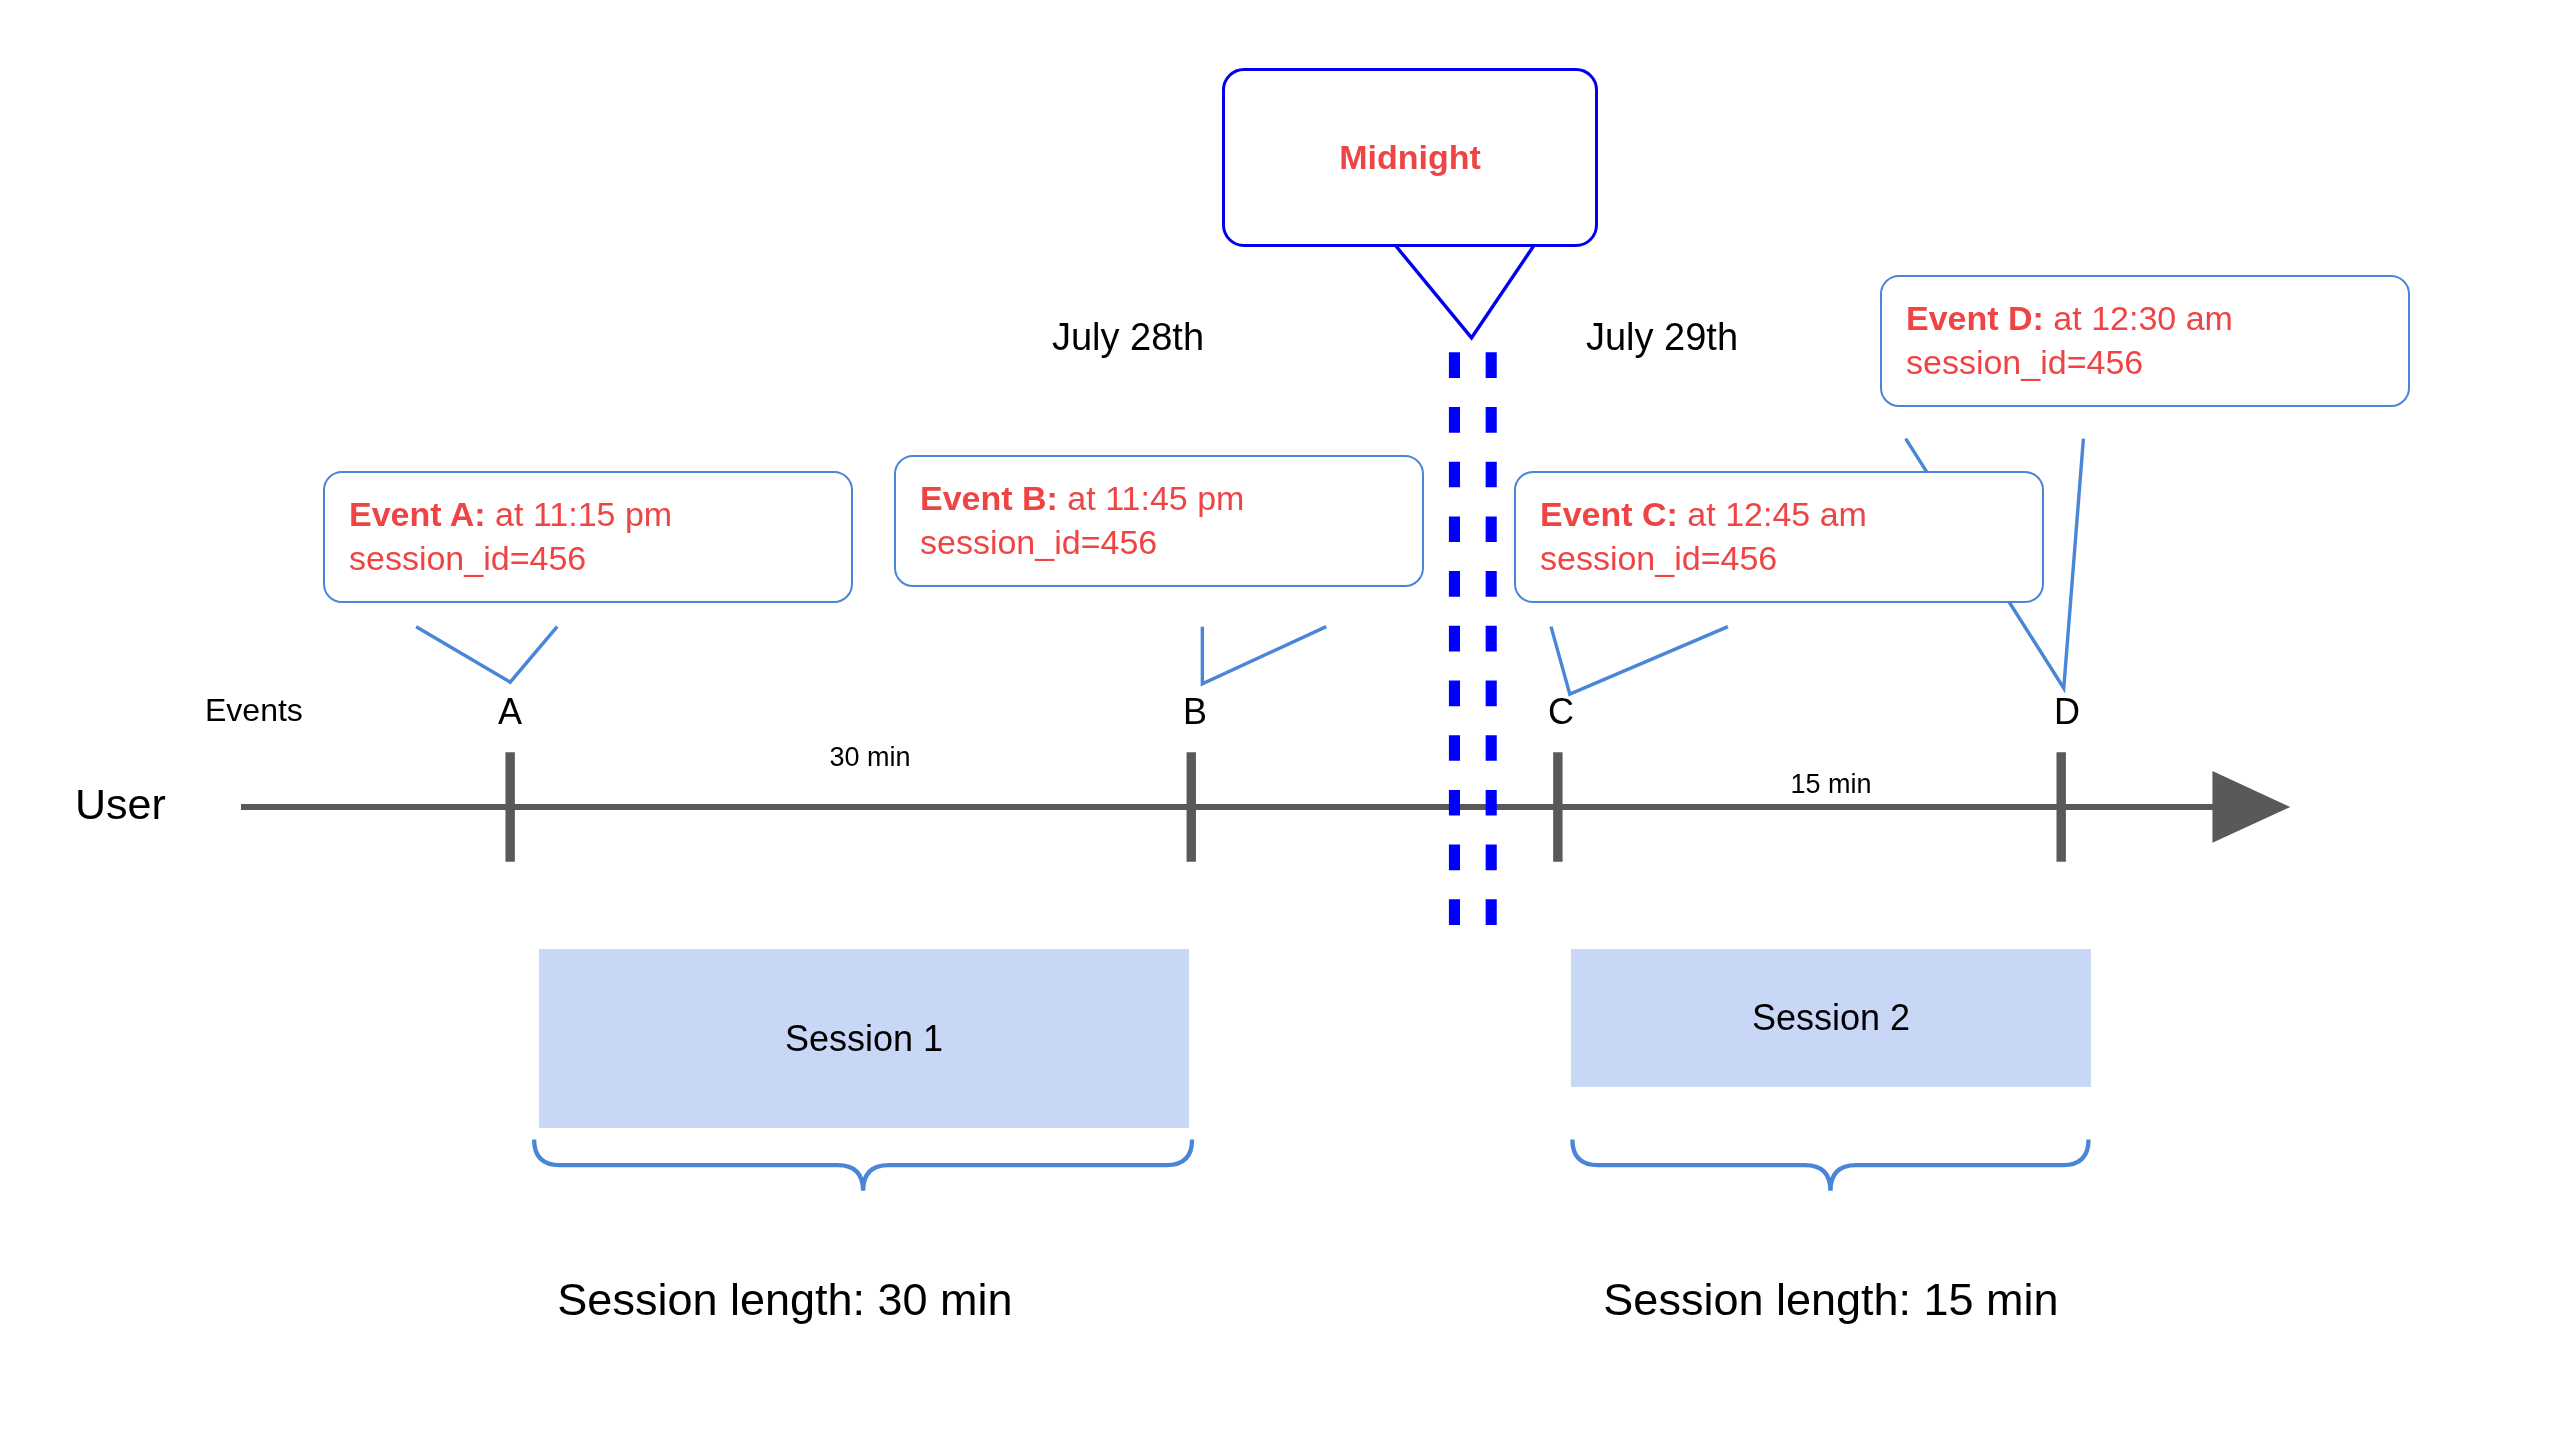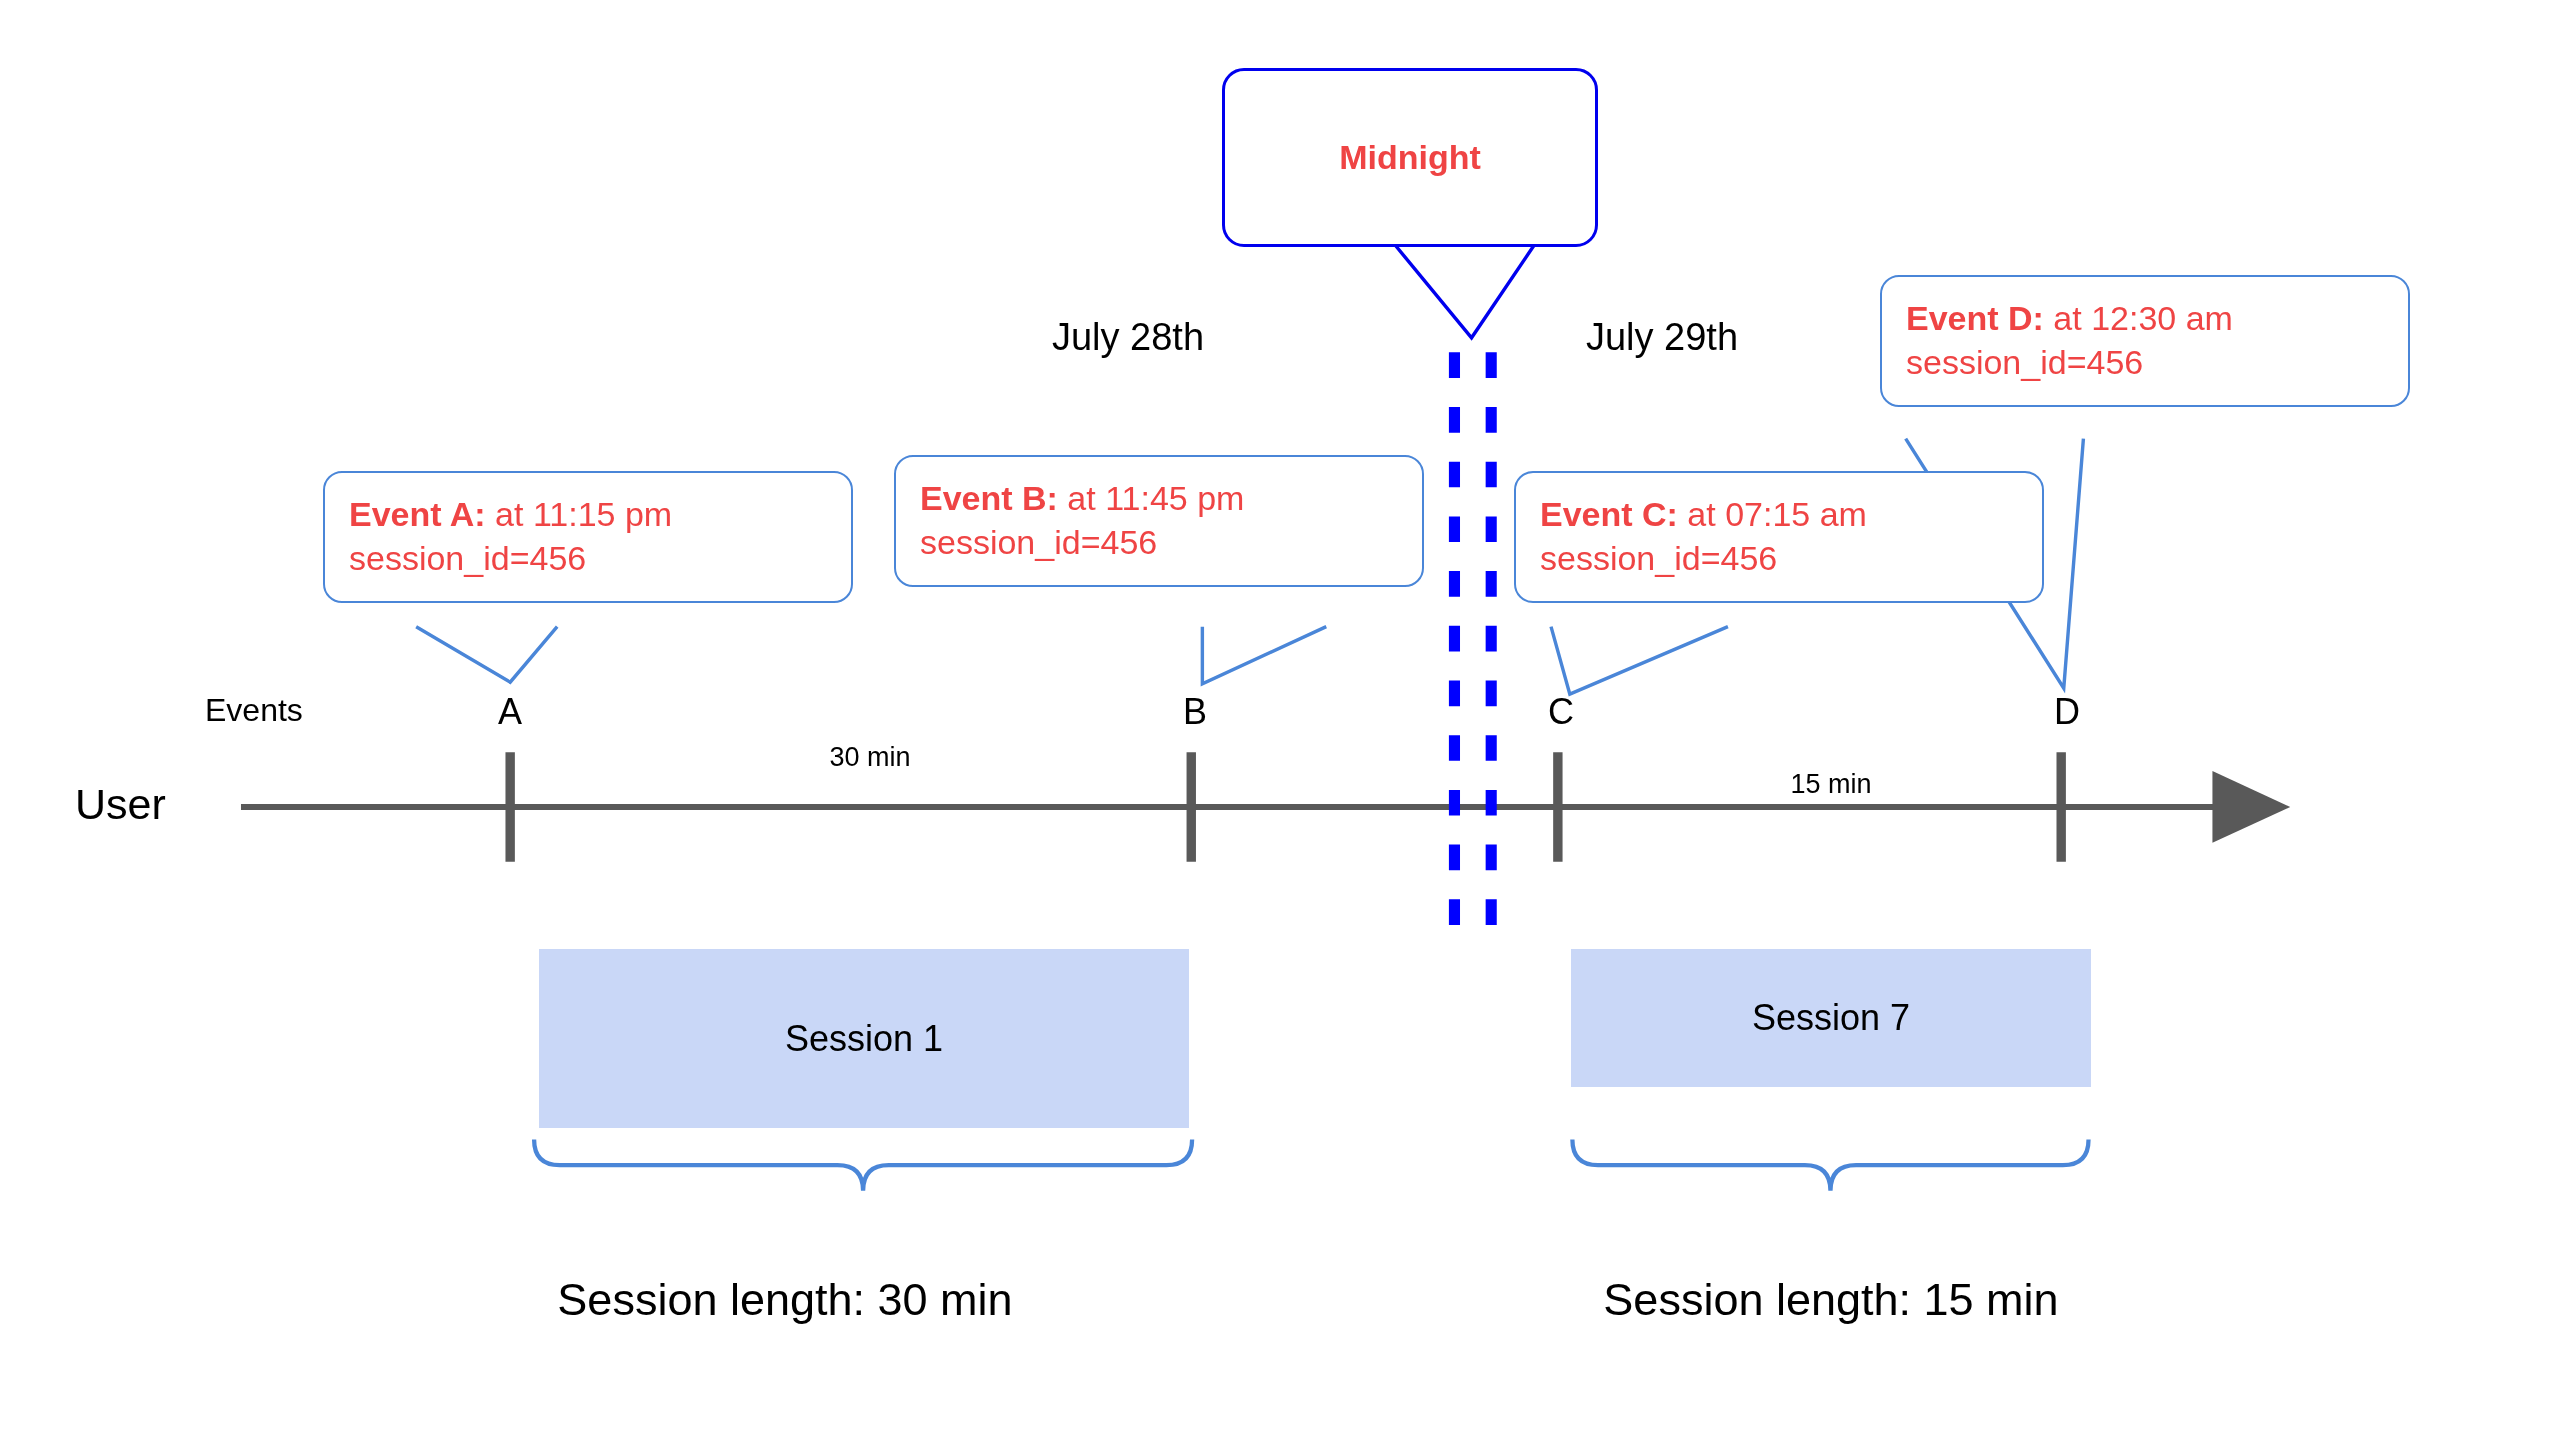--- a/index.html
+++ b/index.html
@@ -138,21 +138,21 @@
 
   <div class="bubble" style="left:894px; top:455px; width:530px;">
     <span class="line">
       <b>Event B:</b><span> at 11:45 pm</span>
     </span>
     <span class="line">session_id=456</span>
   </div>
 
   <div class="bubble" style="left:1514px; top:471px; width:530px;">
     <span class="line">
-      <b>Event C:</b><span> at 07:15 am</span>
+      <b>Event C:</b><span> at 12:45 am</span>
     </span>
     <span class="line">session_id=456</span>
   </div>
 
   <div class="bubble" style="left:1880px; top:275px; width:530px;">
     <span class="line">
       <b>Event D:</b><span> at 12:30 am</span>
     </span>
     <span class="line">session_id=456</span>
   </div>
@@ -181,21 +181,21 @@
     <span>30 min</span>
   </div>
   <div class="txt ctr lbl-dur" style="left:1831px; top:769px;">
     <span>15 min</span>
   </div>
 
   <div class="session-box" style="left:539px; top:949px; width:650px; height:179px;">
     <span>Session 1</span>
   </div>
   <div class="session-box" style="left:1571px; top:949px; width:520px; height:138px;">
-    <span>Session 7</span>
+    <span>Session 2</span>
   </div>
 
   <div class="txt ctr lbl-len" style="left:785px; top:1273px;">
     <span>Session length: 30 min</span>
   </div>
   <div class="txt ctr lbl-len" style="left:1831px; top:1273px;">
     <span>Session length: 15 min</span>
   </div>
 
 </div>

